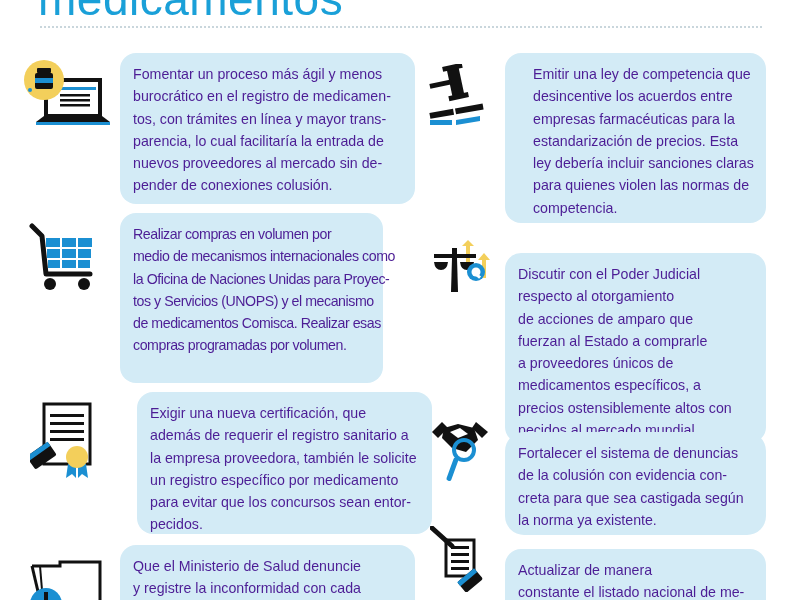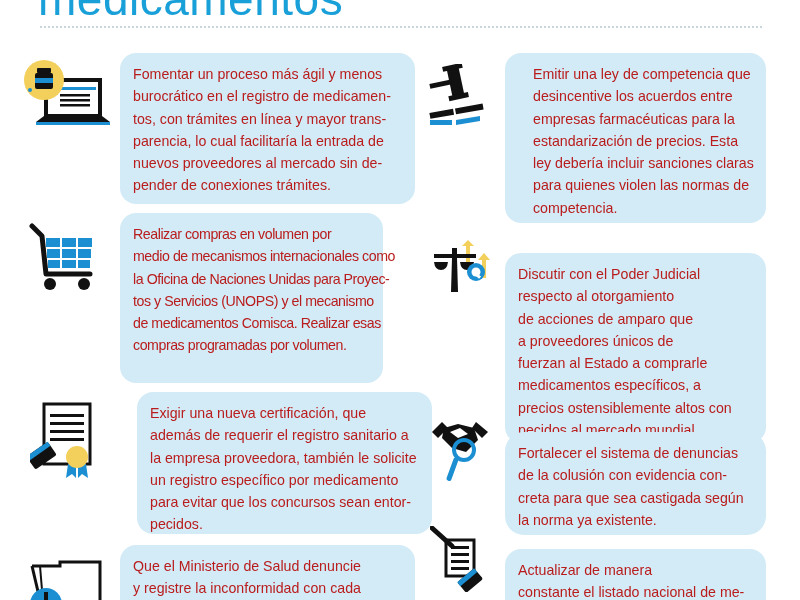--- a/index.html
+++ b/index.html
@@ -12,21 +12,21 @@
     font-size: 46px; color: #1aa0d8; letter-spacing: 0.5px; line-height: 1;
   }
   .title-rule {
     position: absolute; left: 40px; top: 26px; width: 722px; height: 0;
     border-top: 2px dotted #c9d6dc;
   }
 
   .card {
     position: absolute; background: #d3ebf6; border-radius: 16px;
     padding: 10px 14px 10px 13px;
-    font-size: 14.2px; line-height: 22.3px; color: #b91c1c;
+    font-size: 14.2px; line-height: 22.3px; color: #4c1d95;
   }
   .card .line { display: block; white-space: nowrap; }
   .card.cond { letter-spacing: -0.45px; }
 
   .icon { position: absolute; }
   .icon svg { display: block; }
 </style>
 </head>
 <body>
 
@@ -49,21 +49,21 @@
     <circle cx="8" cy="32" r="2" fill="#1b8fd2"></circle>
   </svg>
 </div>
 
 <div class="card" style="left:120px;top:53px;width:295px;height:151px;">
   <span class="line">Fomentar un proceso más ágil y menos</span>
   <span class="line">burocrático en el registro de medicamen-</span>
   <span class="line">tos, con trámites en línea y mayor trans-</span>
   <span class="line">parencia, lo cual facilitaría la entrada de</span>
   <span class="line">nuevos proveedores al mercado sin de-</span>
-  <span class="line">pender de conexiones trámites.</span>
+  <span class="line">pender de conexiones colusión.</span>
 </div>
 
 <div class="icon" style="left:28px;top:222px;">
   <svg width="72" height="70" viewBox="0 0 72 70">
     <path d="M4 4 L14 14 L18 52 L62 52" fill="none" stroke="#111" stroke-width="5" stroke-linecap="round" stroke-linejoin="round"></path>
     <g fill="#1b8fd2">
       <rect x="18" y="16" width="14" height="9"></rect>
       <rect x="34" y="16" width="14" height="9"></rect>
       <rect x="50" y="16" width="14" height="9"></rect>
       <rect x="19" y="27" width="13" height="9"></rect>
@@ -171,22 +171,22 @@
     <circle cx="44" cy="32" r="9" fill="#1b8fd2"></circle>
     <circle cx="44" cy="32" r="4.5" fill="#fff"></circle>
     <rect x="46" y="34" width="4" height="3" fill="#fff" transform="rotate(40 46 34)"></rect>
   </svg>
 </div>
 
 <div class="card" style="left:505px;top:233px;width:261px;height:190px;margin-top:20px;">
   <span class="line">Discutir con el Poder Judicial</span>
   <span class="line">respecto al otorgamiento</span>
   <span class="line">de acciones de amparo que</span>
+  <span class="line">fuerzan al Estado a comprarle</span>
   <span class="line">a proveedores únicos de</span>
-  <span class="line">fuerzan al Estado a comprarle</span>
   <span class="line">medicamentos específicos, a</span>
   <span class="line">precios ostensiblemente altos con</span>
   <span class="line">pecidos al mercado mundial.</span>
 </div>
 
 <div class="icon" style="left:430px;top:418px;">
   <svg width="62" height="70" viewBox="0 0 62 70">
     <path d="M2 14 L12 4 L18 10 L8 20 Z" fill="#111"></path>
     <path d="M46 4 L58 14 L52 20 L42 10 Z" fill="#111"></path>
     <path d="M14 10 L28 6 L44 10 L48 22 L36 34 L22 30 L12 20 Z" fill="#111"></path>

